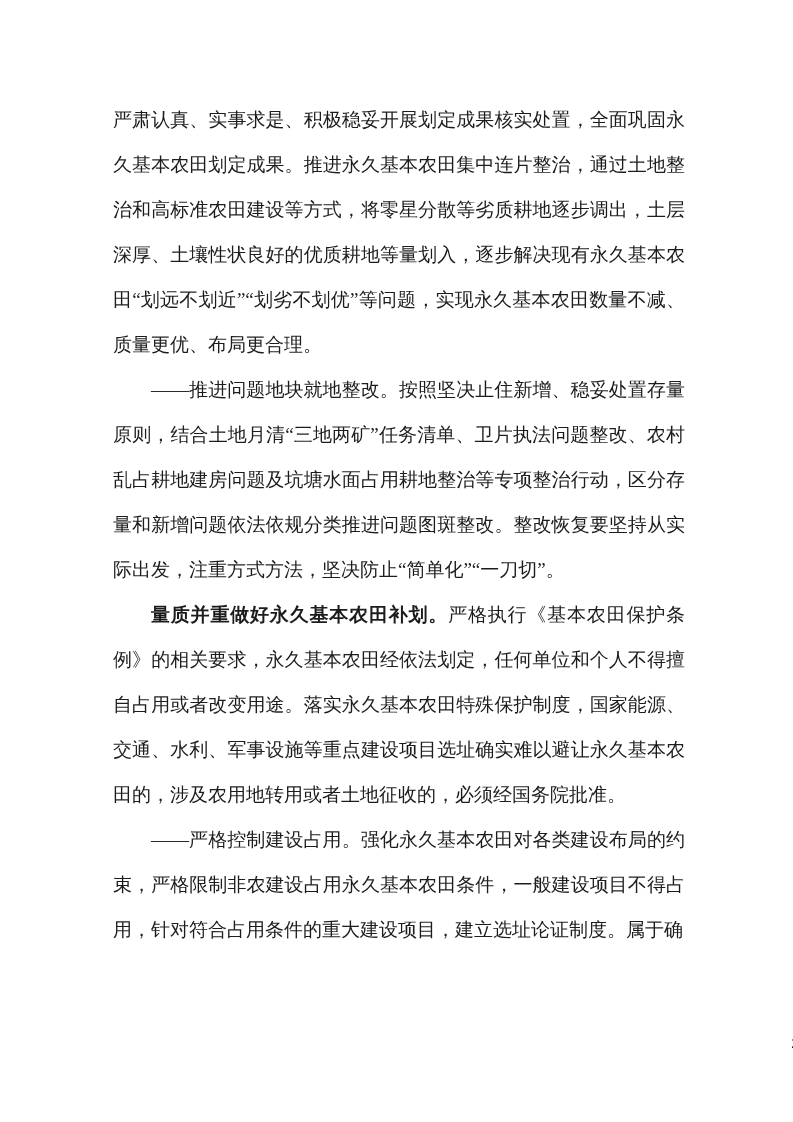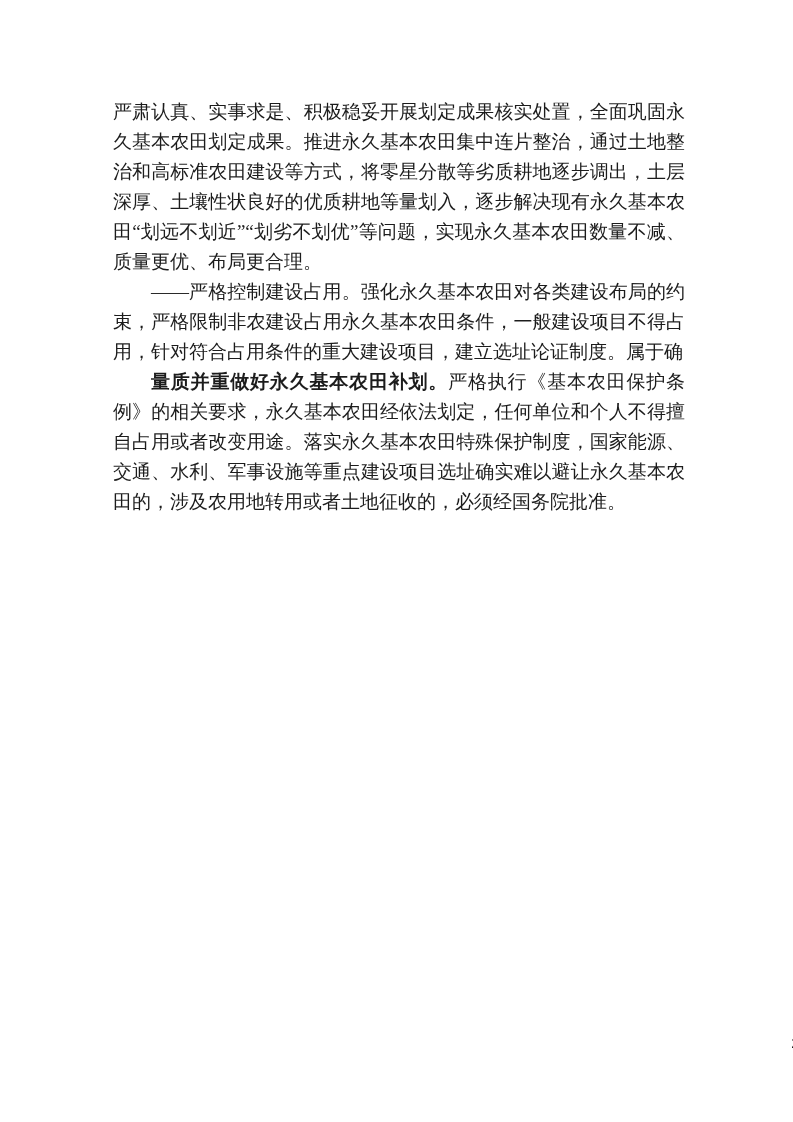--- a/index.html
+++ b/index.html
@@ -14,21 +14,21 @@
     background: #ffffff;
     overflow: hidden;
   }
   .content {
     position: absolute;
     left: 113px;
     top: 97px;
     width: 572px;
     font-family: "Liberation Serif", "DejaVu Serif", serif;
     font-size: 19px;
-    line-height: 30px;
+    line-height: 45px;
     color: #1c1c1c;
     text-align: justify;
   }
   .para {
     margin: 0;
     padding: 0;
   }
   .para.indent {
     text-indent: 2em;
   }
@@ -46,17 +46,18 @@
     color: #1c1c1c;
     margin-left: 15px;
   }
 </style>
 </head>
 <body>
 
 <div class="page">
   <div class="content">
     <p class="para">严肃认真、实事求是、积极稳妥开展划定成果核实处置，全面巩固永久基本农田划定成果。推进永久基本农田集中连片整治，通过土地整治和高标准农田建设等方式，将零星分散等劣质耕地逐步调出，土层深厚、土壤性状良好的优质耕地等量划入，逐步解决现有永久基本农田“划远不划近”“划劣不划优”等问题，实现永久基本农田数量不减、质量更优、布局更合理。</p>
+    <p class="para indent">——推进问题地块就地整改。按照坚决止住新增、稳妥处置存量原则，结合土地月清“三地两矿”任务清单、卫片执法问题整改、农村乱占耕地建房问题及坑塘水面占用耕地整治等专项整治行动，区分存量和新增问题依法依规分类推进问题图斑整改。整改恢复要坚持从实际出发，注重方式方法，坚决防止“简单化”“一刀切”。</p>
+    <p class="para indent"><strong class="lead">量质并重做好永久基本农田补划。</strong><span>严格执行《基本农田保护条例》的相关要求，永久基本农田经依法划定，任何单位和个人不得擅自占用或者改变用途。落实永久基本农田特殊保护制度，国家能源、交通、水利、军事设施等重点建设项目选址确实难以避让永久基本农田的，涉及农用地转用或者土地征收的，必须经国务院批准。</span></p>
     <p class="para indent">——严格控制建设占用。强化永久基本农田对各类建设布局的约束，严格限制非农建设占用永久基本农田条件，一般建设项目不得占用，针对符合占用条件的重大建设项目，建立选址论证制度。属于确</p>
-    <p class="para indent"><strong class="lead">量质并重做好永久基本农田补划。</strong><span>严格执行《基本农田保护条例》的相关要求，永久基本农田经依法划定，任何单位和个人不得擅自占用或者改变用途。落实永久基本农田特殊保护制度，国家能源、交通、水利、军事设施等重点建设项目选址确实难以避让永久基本农田的，涉及农用地转用或者土地征收的，必须经国务院批准。</span></p>
   </div>
   <div class="footer">23</div>
 </div>
 
 </body></html>

